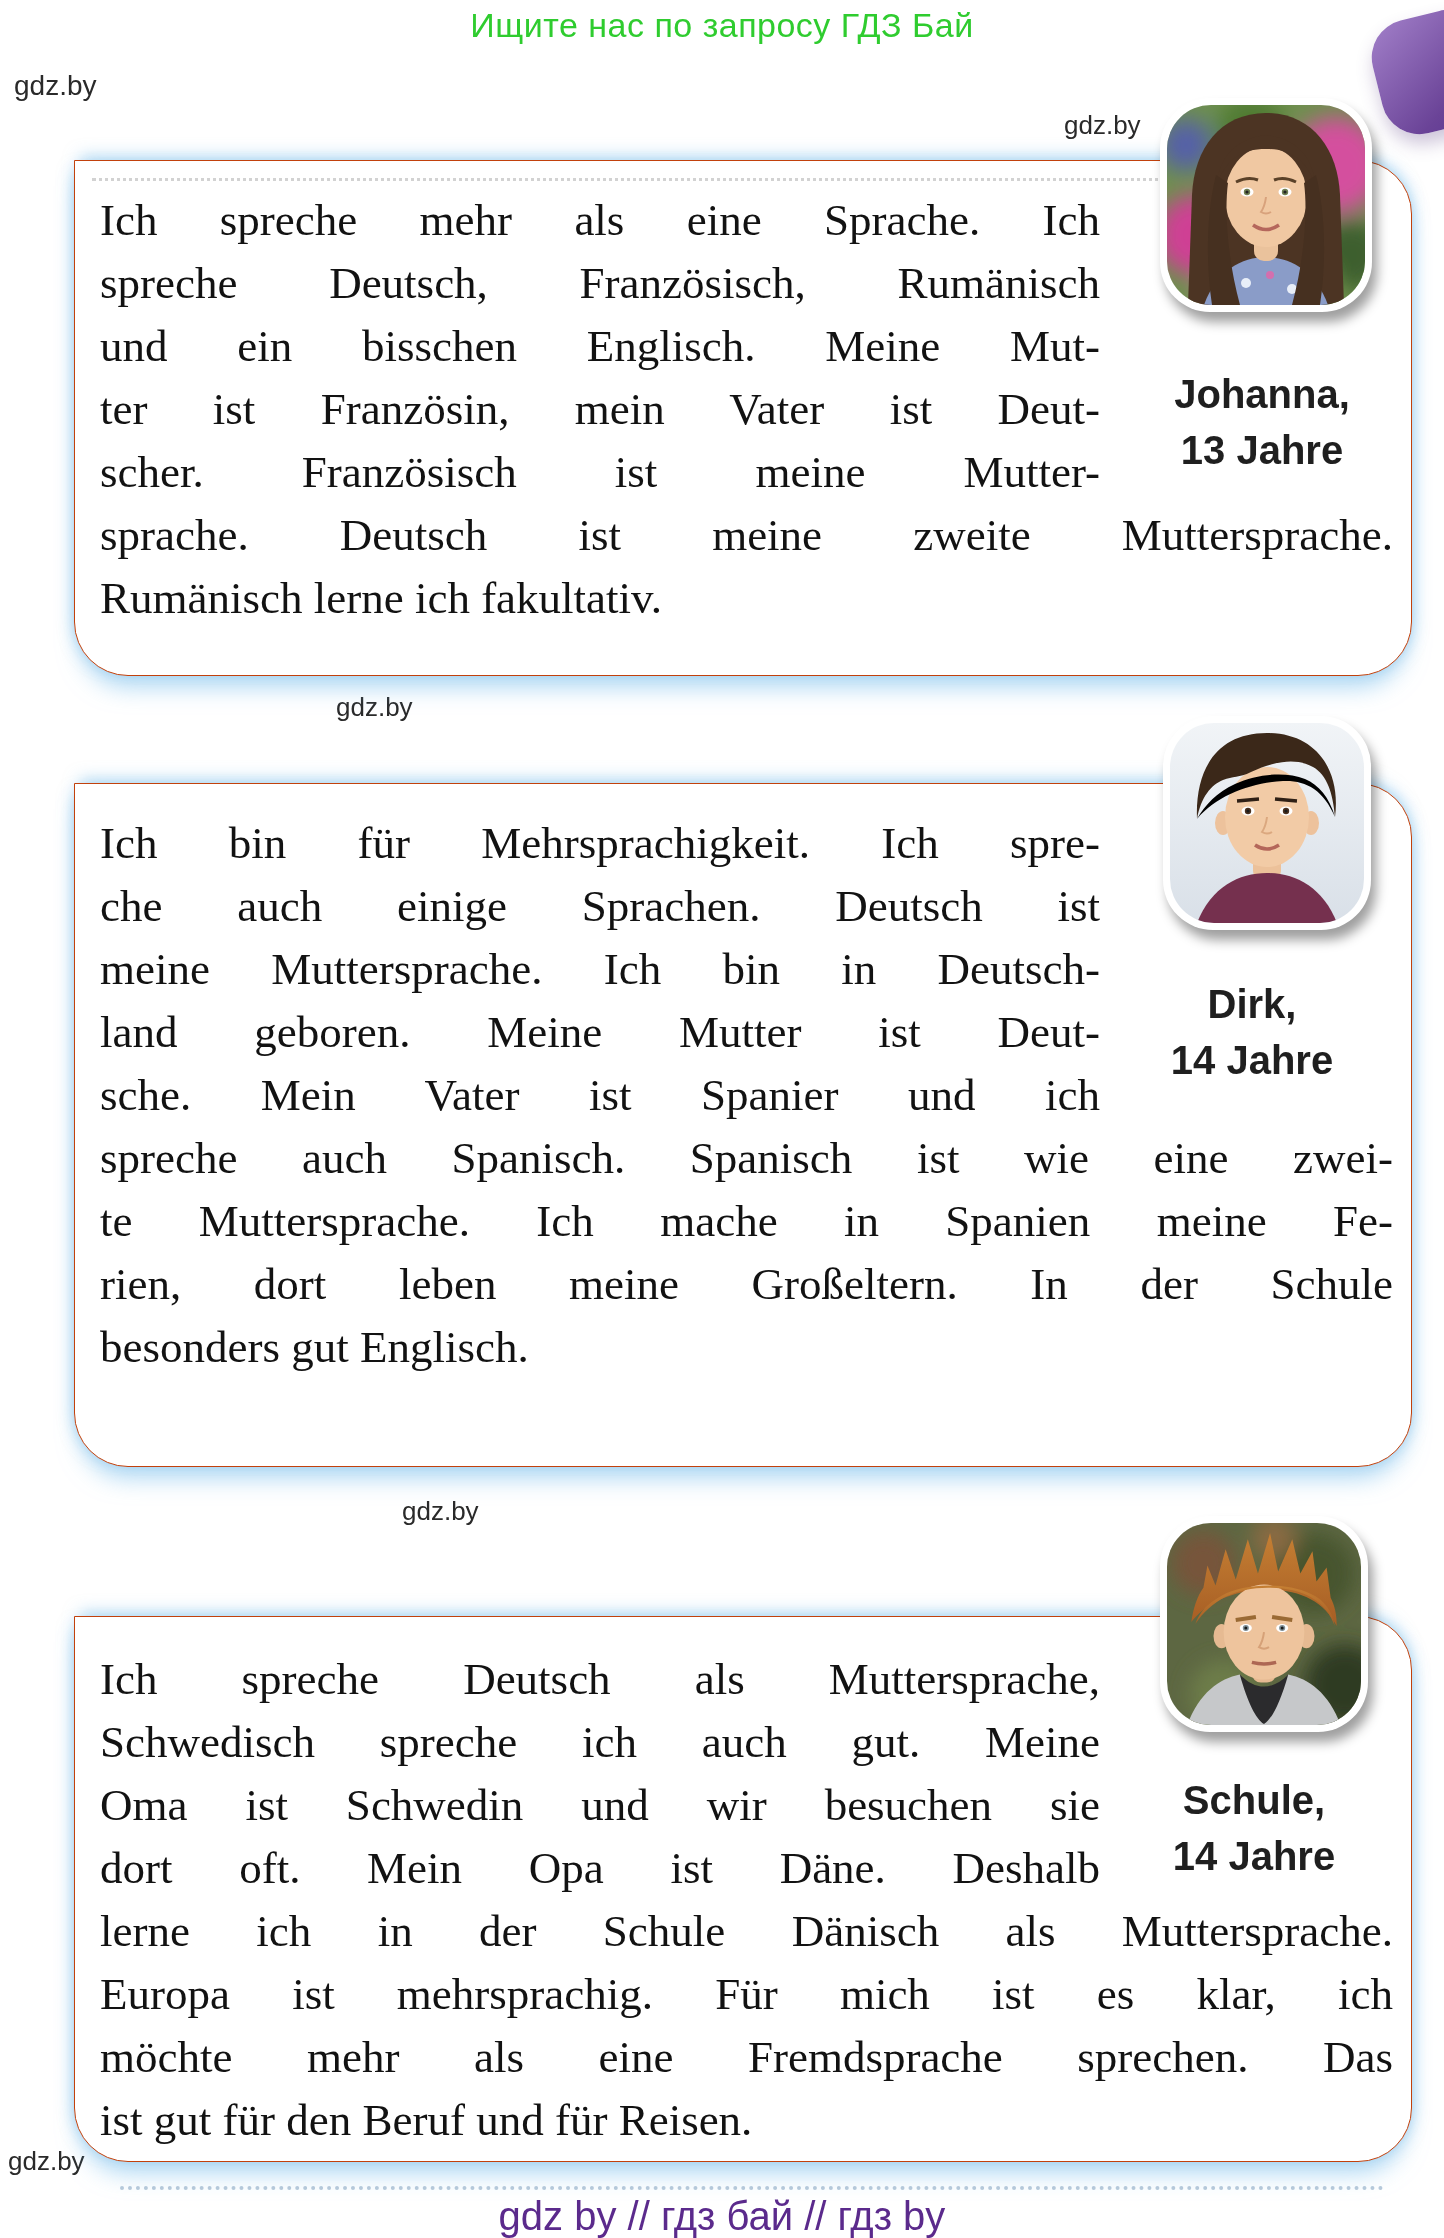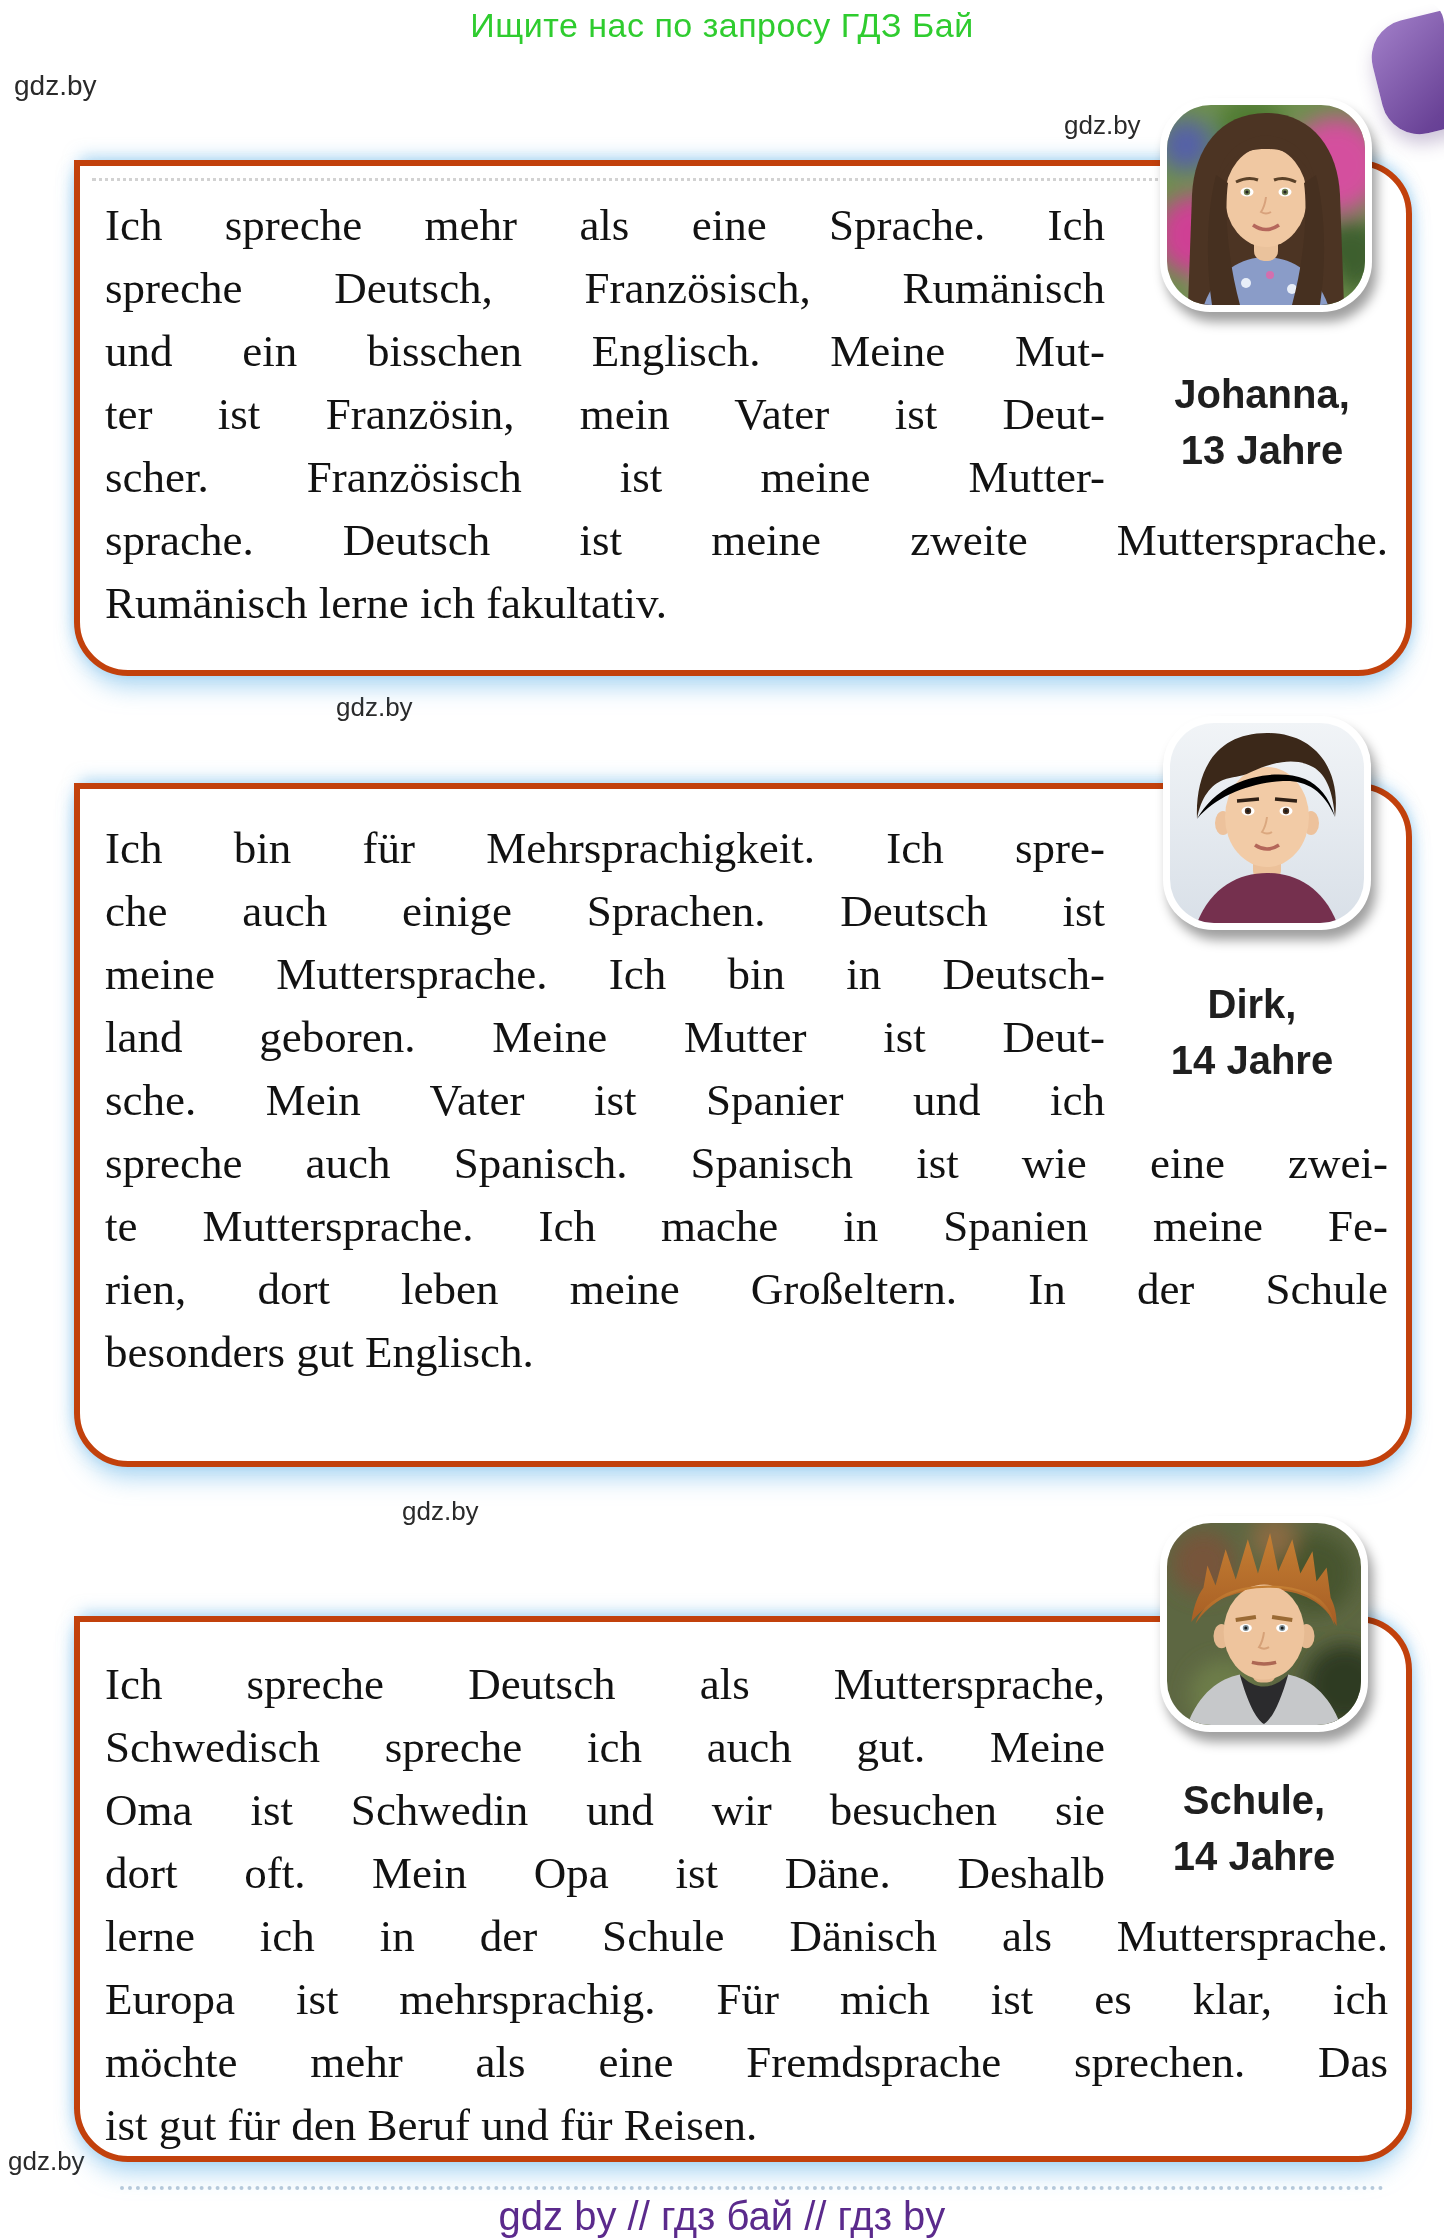--- a/index.html
+++ b/index.html
@@ -1,30 +1,30 @@
 <!DOCTYPE html>
 <html><head>
 <meta charset="utf-8">
 <style>
   html,body{margin:0;padding:0;background:#fff;}
   #page{position:relative;width:1444px;height:2238px;background:#ffffff;overflow:hidden;
-        font-family:"Liberation Sans",sans-serif;border-radius:24px;}
+        font-family:"Liberation Sans",sans-serif;}
   
   .promo{position:absolute;left:0;right:0;top:6px;text-align:center;
          font-size:34px;color:#2fcc2f;letter-spacing:0.5px;}
   
   .wm{position:absolute;color:#2a2a2a;white-space:nowrap;font-family:"Liberation Sans",sans-serif;}
   
   .corner-blob{position:absolute;right:-48px;top:14px;width:116px;height:116px;
                border-radius:38px;transform:rotate(-14deg);
                background:linear-gradient(145deg,#9a77c2 10%,#6a4397 70%,#5a3590);
                box-shadow:0 10px 18px rgba(90,60,130,.30);}
   
   .bubble{position:absolute;left:74px;width:1338px;box-sizing:border-box;
-          background:#fff;border:6px solid #c2410c;border-radius:0 54px 54px 54px;
+          background:#fff;border:1px solid #c2410c;border-radius:0 54px 54px 54px;
           box-shadow:0 -10px 16px -6px rgba(110,185,235,.5),
                      0 18px 24px -8px rgba(110,185,235,.6),
                      10px 0 16px -10px rgba(110,185,235,.5),
                      -10px 0 16px -10px rgba(110,185,235,.5);}
   .bubble-1{top:160px;height:516px;}
   .bubble-2{top:783px;height:684px;}
   .bubble-3{top:1616px;height:546px;}
   .text-lines{padding:28px 18px 0 25px;}
   .bubble-3 .text-lines{padding-top:31px;}
   .tline{font-family:"Liberation Serif","DejaVu Serif",serif;font-size:45px;line-height:63px;

